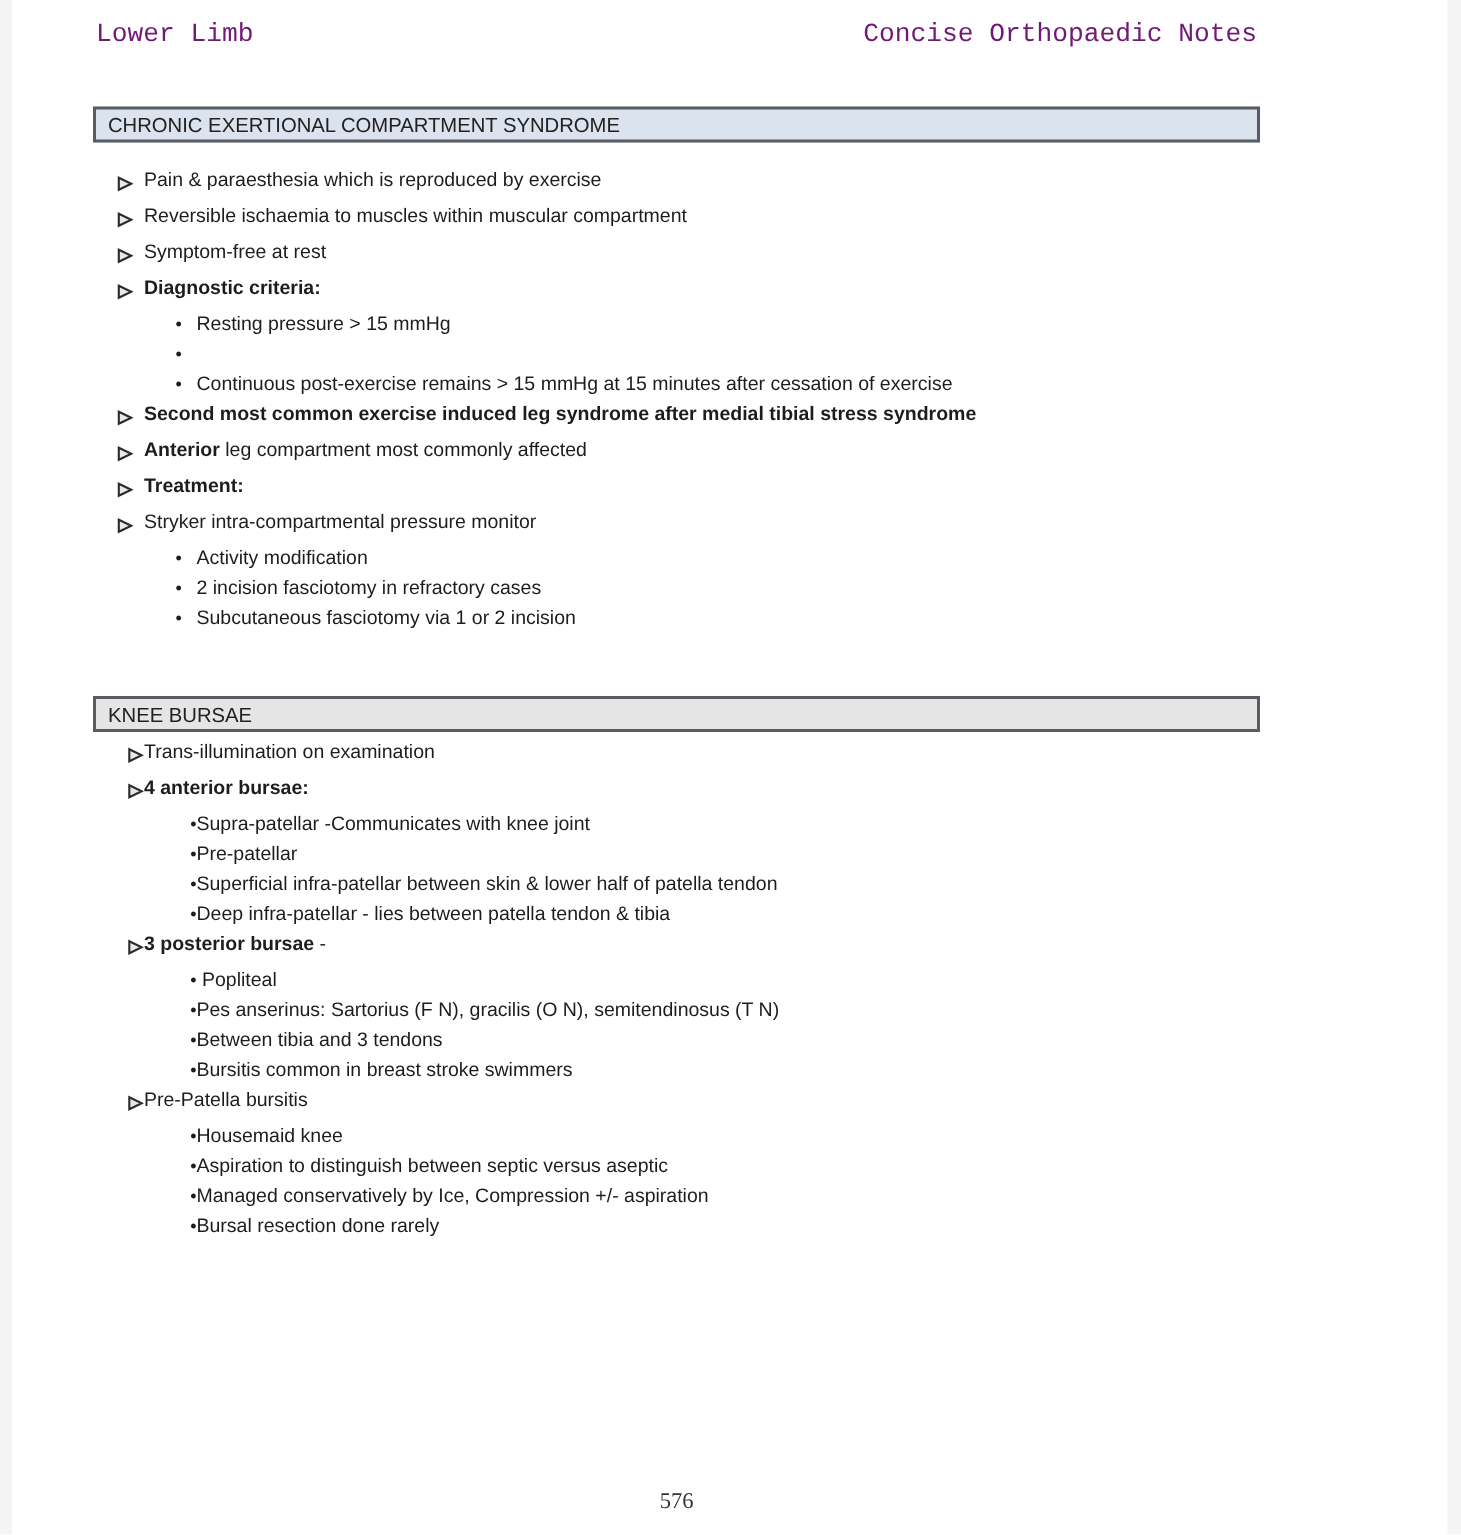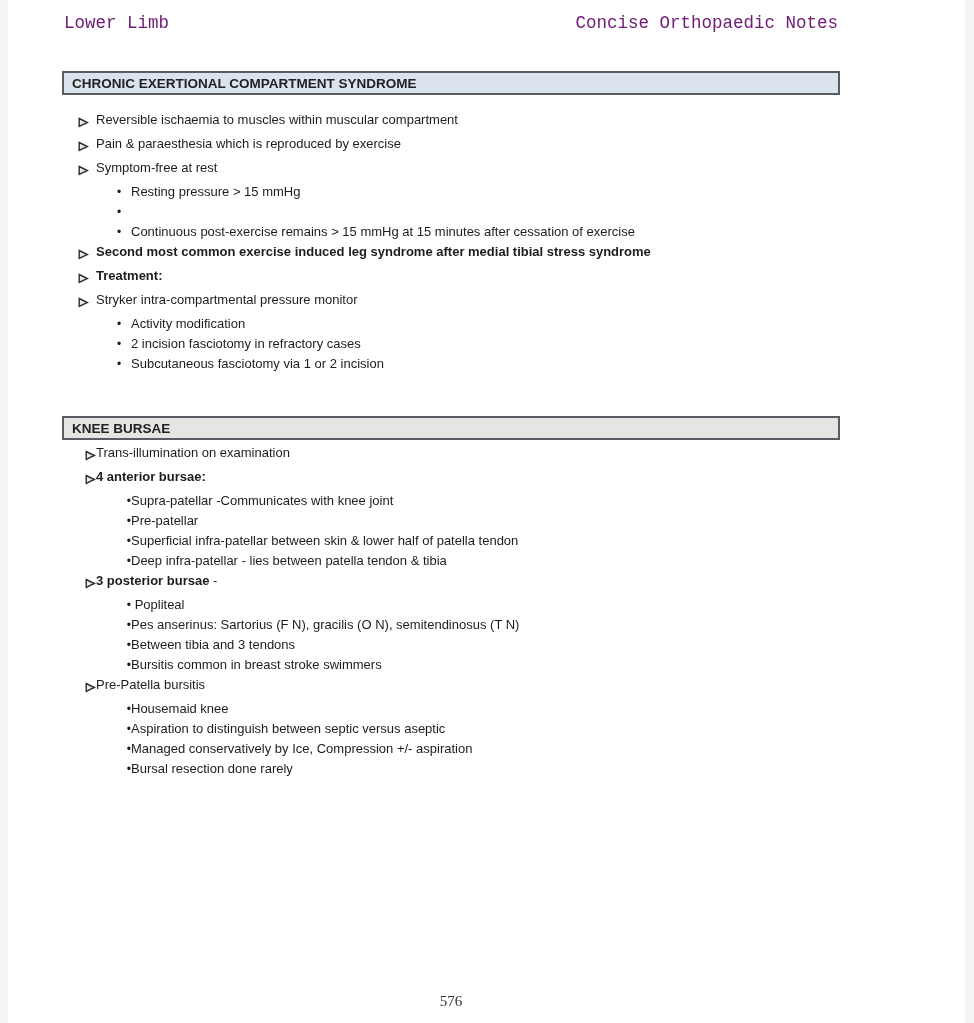--- a/index.html
+++ b/index.html
@@ -25,21 +25,21 @@
 
   .content { margin-left: 62px; width: 778px; }
 
   section .title-box {
     box-sizing: border-box;
     border: 2px solid #0369a1;
     background: #dbe3ef;
     height: 24px;
     display: flex; align-items: center;
     padding-left: 8px;
-    font-weight: bold;
+    font-weight: normal;
     font-size: 13.5px;
     color: #222;
   }
   section:nth-of-type(1) .title-box { margin-top: 38px; }
   section:nth-of-type(2) .title-box { margin-top: 42px; }
   section:nth-of-type(1) .list { margin-top: 15px; }
   section:nth-of-type(2) .list { margin-top: 3px; text-align: right; }
 
   .item { display: flex; align-items: flex-start; line-height: 20px; font-size: 13px; }
   .item.arrow { padding-left: 16px; }
@@ -76,50 +76,62 @@
   <main class="content" id="sections">
       <section>
         <div class="title-box" style="background: rgb(219, 227, 239); border-color: rgb(89, 93, 99);">
           <span>CHRONIC EXERTIONAL COMPARTMENT SYNDROME</span>
         </div>
         <div class="list">
           <div class="item arrow">
             <span class="marker"><svg width="11" height="11" viewBox="0 0 11 11">
                 <path d="M1.2 1.5 L9.5 5.5 L1.2 9.5 Z" fill="#e8e8e8" stroke="#2b2b2b" stroke-width="1.4" stroke-linejoin="miter"></path>
               </svg></span>
+            <span class="txt"><span>Pain &amp; paraesthesia which is reproduced by exercise</span></span>
+          </div>
+          <div class="item arrow">
+            <span class="marker"><svg width="11" height="11" viewBox="0 0 11 11">
+                <path d="M1.2 1.5 L9.5 5.5 L1.2 9.5 Z" fill="#e8e8e8" stroke="#2b2b2b" stroke-width="1.4" stroke-linejoin="miter"></path>
+              </svg></span>
             <span class="txt"><span>Reversible ischaemia to muscles within muscular compartment</span></span>
           </div>
           <div class="item arrow">
             <span class="marker"><svg width="11" height="11" viewBox="0 0 11 11">
                 <path d="M1.2 1.5 L9.5 5.5 L1.2 9.5 Z" fill="#e8e8e8" stroke="#2b2b2b" stroke-width="1.4" stroke-linejoin="miter"></path>
               </svg></span>
-            <span class="txt"><span>Pain &amp; paraesthesia which is reproduced by exercise</span></span>
-          </div>
-          <div class="item arrow">
-            <span class="marker"><svg width="11" height="11" viewBox="0 0 11 11">
-                <path d="M1.2 1.5 L9.5 5.5 L1.2 9.5 Z" fill="#e8e8e8" stroke="#2b2b2b" stroke-width="1.4" stroke-linejoin="miter"></path>
-              </svg></span>
             <span class="txt"><span>Symptom-free at rest</span></span>
           </div>
+          <div class="item arrow">
+            <span class="marker"><svg width="11" height="11" viewBox="0 0 11 11">
+                <path d="M1.2 1.5 L9.5 5.5 L1.2 9.5 Z" fill="#e8e8e8" stroke="#2b2b2b" stroke-width="1.4" stroke-linejoin="miter"></path>
+              </svg></span>
+            <span class="txt"><b>Diagnostic criteria:</b></span>
+          </div>
           <div class="item dot">
             <span class="marker">•</span>
             <span class="txt"><span>Resting pressure &gt; 15 mmHg</span></span>
           </div>
           <div class="item dot">
             <span class="marker">•</span>
           </div>
           <div class="item dot">
             <span class="marker">•</span>
             <span class="txt"><span>Continuous post-exercise remains &gt; 15 mmHg at 15 minutes after cessation of exercise</span></span>
           </div>
           <div class="item arrow">
             <span class="marker"><svg width="11" height="11" viewBox="0 0 11 11">
                 <path d="M1.2 1.5 L9.5 5.5 L1.2 9.5 Z" fill="#e8e8e8" stroke="#2b2b2b" stroke-width="1.4" stroke-linejoin="miter"></path>
               </svg></span>
             <span class="txt"><b>Second most common exercise induced leg syndrome after medial tibial stress syndrome</b></span>
+          </div>
+          <div class="item arrow">
+            <span class="marker"><svg width="11" height="11" viewBox="0 0 11 11">
+                <path d="M1.2 1.5 L9.5 5.5 L1.2 9.5 Z" fill="#e8e8e8" stroke="#2b2b2b" stroke-width="1.4" stroke-linejoin="miter"></path>
+              </svg></span>
+            <span class="txt"><b>Anterior</b><span> leg compartment most commonly affected</span></span>
           </div>
           <div class="item arrow">
             <span class="marker"><svg width="11" height="11" viewBox="0 0 11 11">
                 <path d="M1.2 1.5 L9.5 5.5 L1.2 9.5 Z" fill="#e8e8e8" stroke="#2b2b2b" stroke-width="1.4" stroke-linejoin="miter"></path>
               </svg></span>
             <span class="txt"><b>Treatment:</b></span>
           </div>
           <div class="item arrow">
             <span class="marker"><svg width="11" height="11" viewBox="0 0 11 11">
                 <path d="M1.2 1.5 L9.5 5.5 L1.2 9.5 Z" fill="#e8e8e8" stroke="#2b2b2b" stroke-width="1.4" stroke-linejoin="miter"></path>

